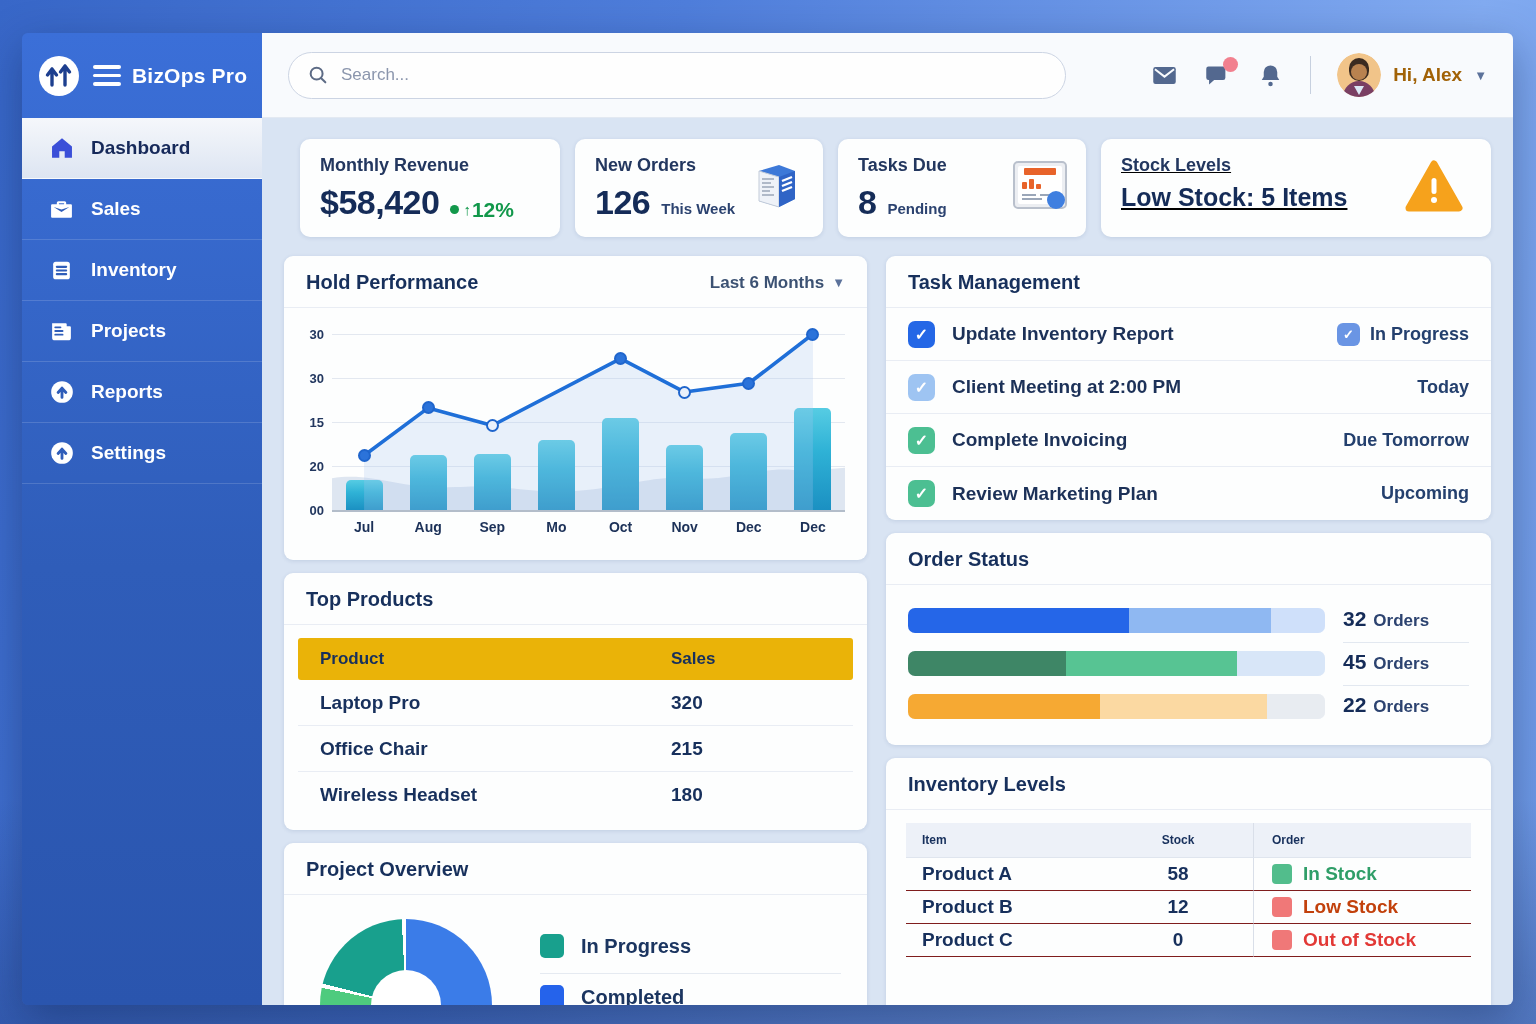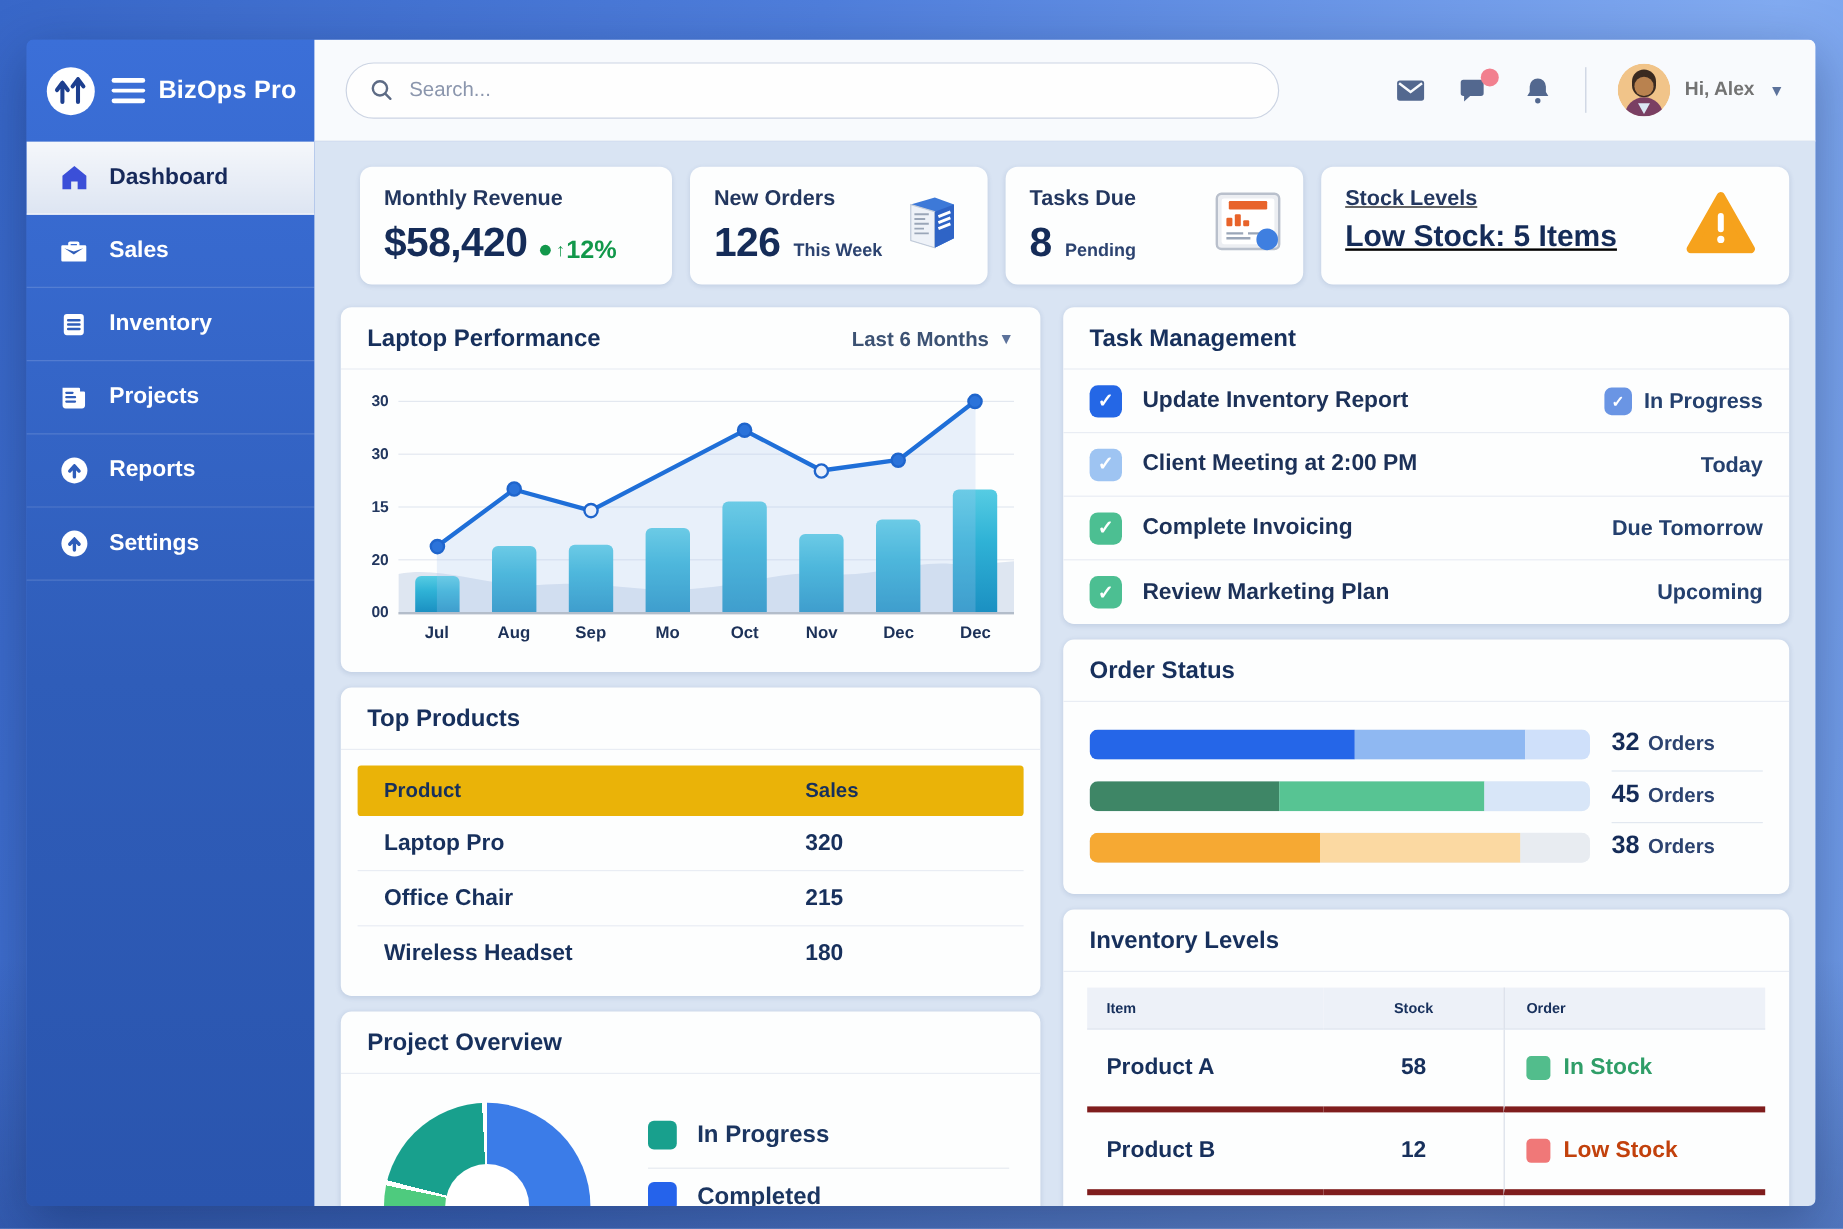--- a/index.html
+++ b/index.html
@@ -32,21 +32,21 @@
   .topbar { height:85px; flex:none; background:#f8fafd; border-bottom:1px solid #e3e9f2; display:flex; align-items:center; padding:0 26px; gap:18px; }
   .search-box { width:778px; height:47px; border:1.6px solid #ccd4e3; border-radius:26px; background:#fefefe; display:flex; align-items:center; padding:0 18px; gap:12px; }
   .search-box input { border:none; outline:none; flex:1; font-size:17px; color:#44506b; background:transparent; font-family:"Liberation Sans",sans-serif; }
   .search-box input::placeholder { color:#8b96ad; }
   .topbar-right { margin-left:auto; display:flex; align-items:center; gap:26px; }
   .tb-icon { width:27px; height:27px; color:#53688f; position:relative; cursor:pointer; }
   .chat-dot { position:absolute; top:-5px; right:-7px; width:15px; height:15px; border-radius:50%; background:#f2808f; }
   .v-divider { width:1px; height:38px; background:#c7d0df; }
   .user-chip { display:flex; align-items:center; gap:12px; cursor:pointer; }
   .avatar { width:44px; height:44px; border-radius:50%; overflow:hidden; flex:none; }
-  .user-name { font-size:16px; font-weight:800; color:#737373; }
+  .user-name { font-size:19px; font-weight:800; color:#a16207; }
   .chevron { color:#5c729b; font-size:13px; }
   
   .content { flex:1; background:#d9e4f3; padding:21px 22px; overflow:hidden; }
   .kpi-row { display:flex; gap:15px; margin-bottom:19px;margin-left:16px; }
   .kpi { background:#fdfefe; border-radius:10px; box-shadow:0 1px 4px rgba(25,55,115,.12); padding:16px 20px; height:98px; position:relative; }
   .kpi-1 { width:260px; } .kpi-2 { width:248px; } .kpi-3 { width:248px; } .kpi-4 { flex:1;text-decoration:underline; }
   .kpi-title { font-size:18px; font-weight:700; color:#23375f; margin-bottom:9px; }
   .kpi-value-row { display:flex; align-items:baseline; gap:11px; }
   .kpi-value { font-size:34px; font-weight:800; color:#152c58; letter-spacing:-.5px; line-height:1; }
   .delta { color:#12984b; font-size:21px; font-weight:800; display:flex; align-items:center; }
@@ -104,21 +104,21 @@
   .po-body { display:flex; padding:16px 26px 30px 36px; gap:48px; }
   .donut { width:172px; height:172px; border-radius:50%; position:relative; margin-top:8px; flex:none; }
   .donut::after { content:""; position:absolute; inset:51px; background:#fff; border-radius:50%; }
   .legend { flex:1; padding-top:12px; }
   .legend-item { display:flex; align-items:center; gap:17px; padding:11px 0 15px; border-bottom:1px solid #e5eaf1; }
   .legend-item:last-child { border-bottom:none; }
   .legend-swatch { width:24px; height:24px; border-radius:5px; flex:none; }
   .legend-label { font-size:20px; font-weight:700; color:#1b3560; }
   
   .inv-grid { display:grid; grid-template-columns:1fr 150px 218px; margin:13px 20px 0; }
-  .inv-cell { padding:21px 4px; font-size:19px; font-weight:700; color:#17305c; border-bottom:5px solid #7f1d1d; display:flex; align-items:center; }
+  .inv-cell { padding:5px 4px; font-size:19px; font-weight:700; color:#17305c; border-bottom:1px solid #7f1d1d; display:flex; align-items:center; }
   .inv-head { background:#edf1f8; font-size:12px; font-weight:800; border-bottom:1px solid #dfe5ee; padding:10px 4px; }
   .inv-item-col { padding-left:16px; }
   .inv-stock-col { justify-content:center; }
   .inv-status-col { border-left:1px solid #d9dfe9; padding-left:18px; gap:11px; }
   .swatch { width:20px; height:20px; border-radius:4px; flex:none; }
 </style>
 </head>
 <body>
 
 <div class="window">
@@ -313,21 +313,21 @@
           </span>
         </div>
       </div>
 
       <div class="columns">
 
         <div class="col-left">
 
           <div class="card" style="height:304px">
             <div class="card-head">
-              <span class="card-title">Laptop Performance</span>
+              <span class="card-title">Hold Performance</span>
               <span class="range">
                   <span>Last 6 Months</span>
                   <span class="chevron">▼</span>
                 </span>
             </div>
             <div class="chart-body">
               <div class="chart-flex">
                 <div class="y-axis" id="y-axis">
                     <div class="y-tick" style="top: 0%;">30</div>
                     <div class="y-tick" style="top: 25%;">30</div>
@@ -486,21 +486,21 @@
                     <span class="os-unit">Orders</span>
                   </div>
               </div>
               <div class="os-row">
                 <div class="os-bar">
                     <div style="width: 46%; background: rgb(246, 169, 51);"></div>
                     <div style="width: 40%; background: rgb(251, 217, 162);"></div>
                     <div style="width: 14%; background: rgb(232, 236, 241);"></div>
                   </div>
                 <div class="os-label">
-                    <span class="os-count">38</span>
+                    <span class="os-count">22</span>
                     <span class="os-unit">Orders</span>
                   </div>
               </div>
             </div>
           </div>
 
           <div class="card" style="height:300px">
             <div class="card-head">
               <span class="card-title">Inventory Levels</span>
             </div>

